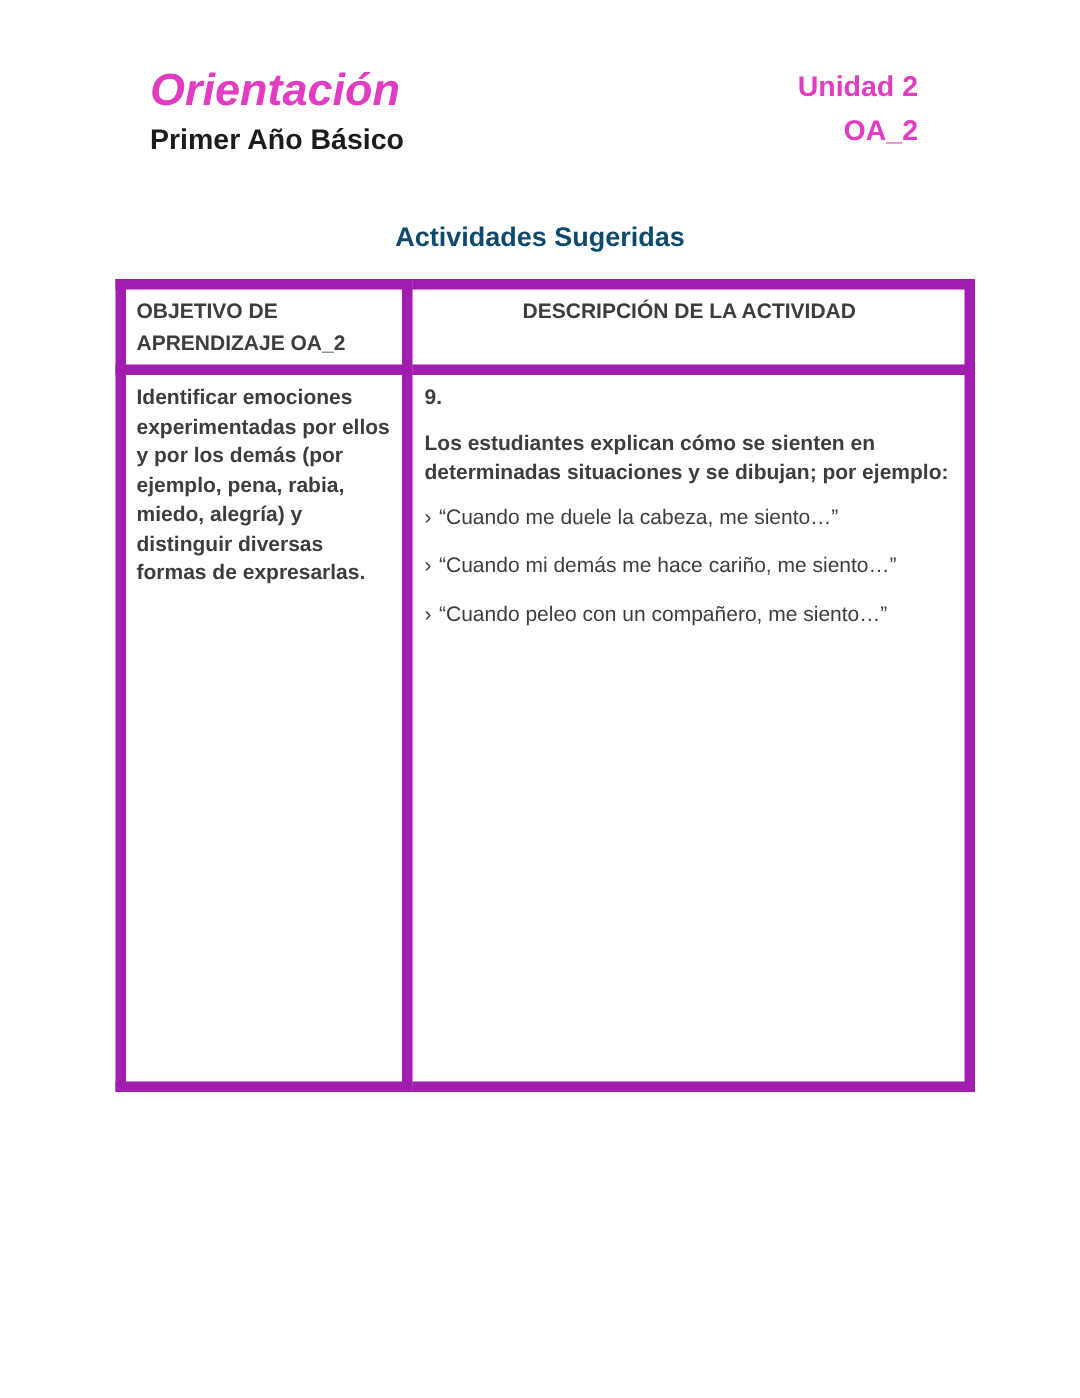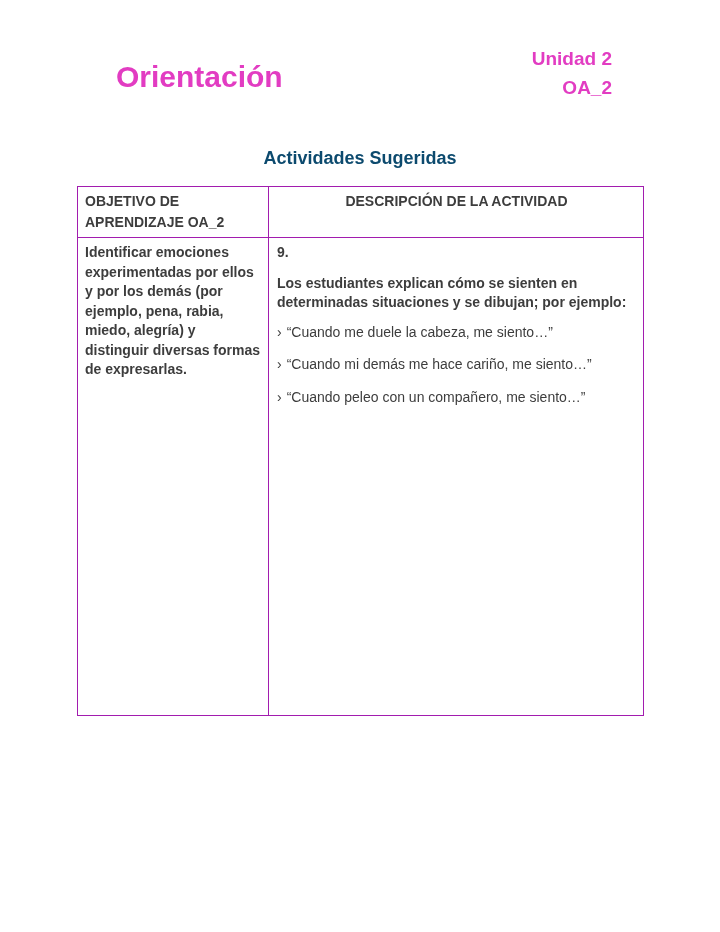--- a/index.html
+++ b/index.html
@@ -21,25 +21,26 @@
   .doc-header {
     position: absolute;
     left: 100px;
     top: 44px;
     width: 512px;
     display: flex;
     justify-content: space-between;
     align-items: flex-start;
   }
   .course-title {
-    margin: 16px;
+    margin: 0;
     font-size: 30px;
     line-height: 34px;
     font-weight: bold;
     color: #e23cc2;
+    font-style: italic;
   }
   .grade-subtitle {
     margin: 4px 0 0 0;
     font-size: 19px;
     line-height: 24px;
     font-weight: bold;
     color: #1c1c1c;
   }
   .header-right {
     text-align: right;
@@ -65,21 +66,21 @@
   .activities-table {
     position: absolute;
     left: 77px;
     top: 186px;
     width: 566px;
     border-collapse: collapse;
     table-layout: fixed;
   }
   .activities-table th,
   .activities-table td {
-    border: 1px solid #a21caf;
+    border: 7px solid #a21caf;
     vertical-align: top;
     box-sizing: border-box;
     font-size: 14px;
     color: #3d3d3d;
   }
   .col-objective { width: 191px; }
   .col-description { width: 375px; }
 
   .activities-table th {
     height: 47px;
@@ -118,20 +119,21 @@
   }
 </style>
 </head>
 <body>
 
 <div class="page">
 
   <header class="doc-header">
     <div class="header-left">
       <h1 class="course-title">Orientación</h1>
+      <h2 class="grade-subtitle">Primer Año Básico</h2>
     </div>
     <div class="header-right">
       <div>Unidad 2</div>
       <div>OA_2</div>
     </div>
   </header>
 
   <div class="section-title">Actividades Sugeridas</div>
 
   <table class="activities-table">

